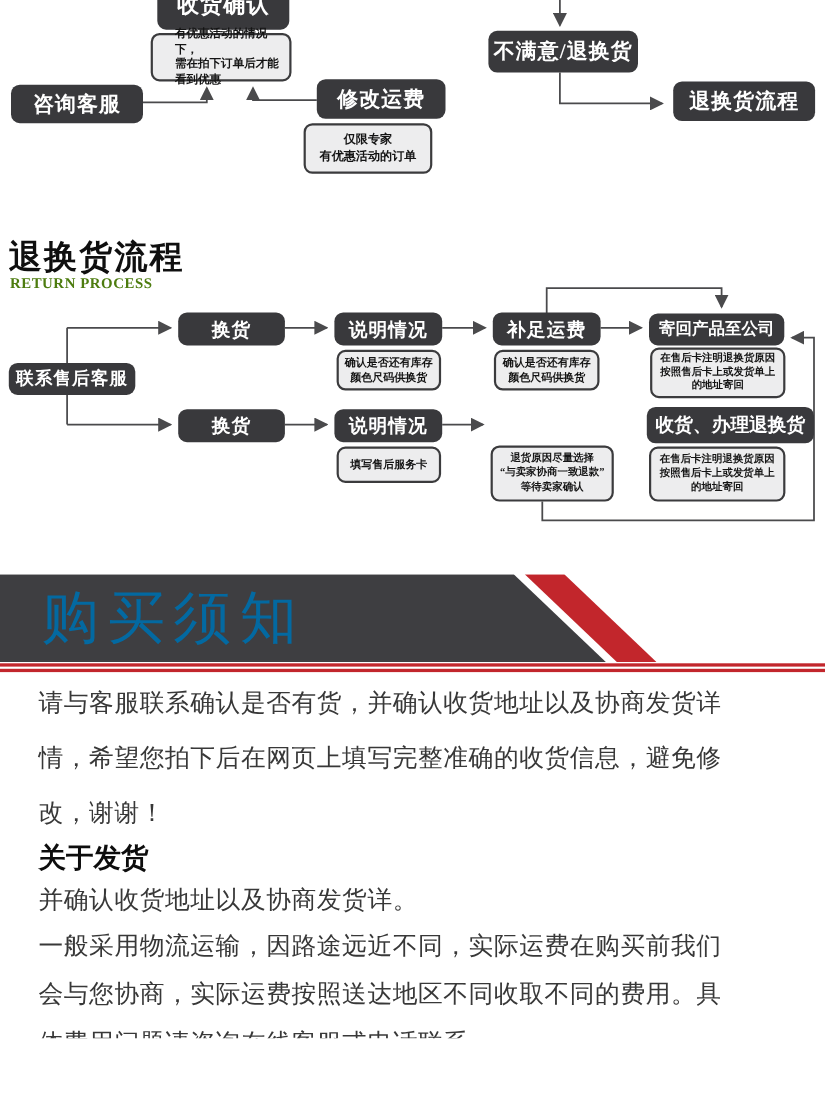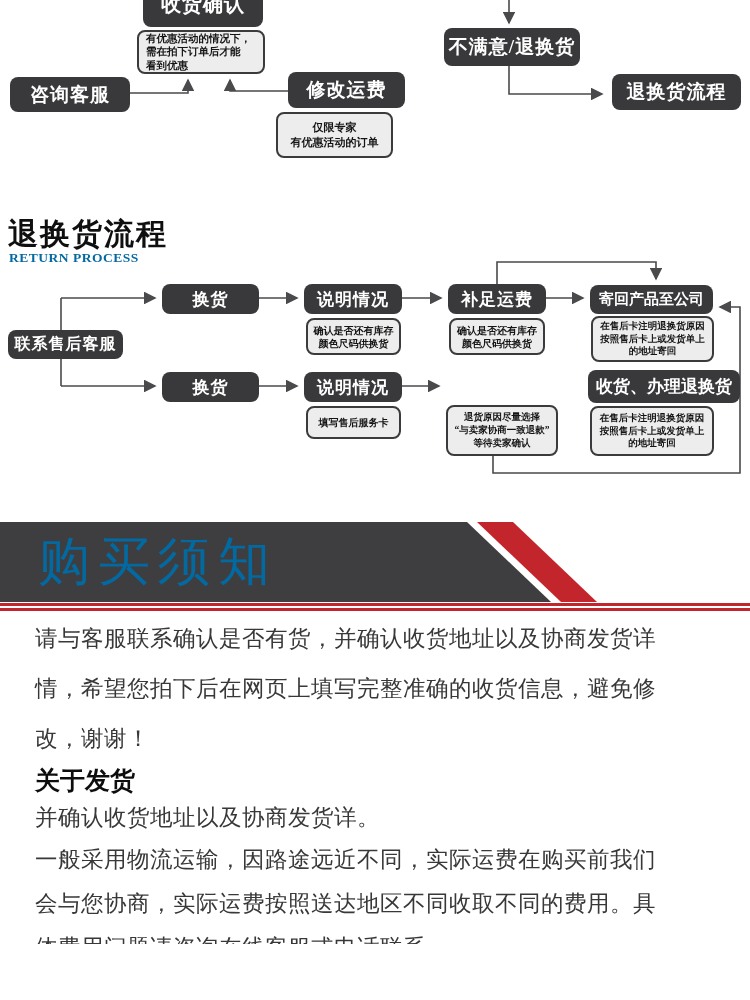--- a/index.html
+++ b/index.html
@@ -6,25 +6,25 @@
   .page{position:relative;width:750px;height:944px;background:#fff;overflow:hidden;
         font-family:Liberation Serif, serif;}
   svg.connectors{position:absolute;left:0;top:0;z-index:1;}
   .dark-box{position:absolute;z-index:2;background:#39393c;color:#fff;border-radius:8px;
         display:flex;align-items:center;justify-content:center;font-weight:bold;
         letter-spacing:1px;box-sizing:border-box;}
   .note-box{position:absolute;z-index:2;background:#ededee;border:2px solid #3b3b3d;
         border-radius:8px;color:#141414;font-weight:bold;text-align:center;
         white-space:pre-line;display:flex;align-items:center;justify-content:center;
         box-sizing:border-box;}
-  .note-left{justify-content:flex-start;text-align:left;padding-left:7px;}
+  .note-left{justify-content:flex-start;text-align:left;padding-left:20px;}
   .rp-title{position:absolute;left:8px;top:214px;z-index:2;font-size:30px;font-weight:900;
         color:#0f0f0f;letter-spacing:2px;}
   .rp-sub{position:absolute;left:9px;top:250px;z-index:2;font-size:13.5px;font-weight:600;
-        color:#0369a1;letter-spacing:0.5px;}
+        color:#4d7c0f;letter-spacing:0.5px;}
   .banner{position:absolute;left:0;top:522px;width:750px;height:80px;z-index:2;}
   .banner-dark{position:absolute;left:0;top:0;width:100%;height:100%;background:#3e3e41;
         clip-path:polygon(0 0,467px 0,551px 80px,0 80px);}
   .banner-red{position:absolute;left:0;top:0;width:100%;height:100%;
         clip-path:polygon(477px 0,513px 0,597px 80px,561px 80px);}
   .banner-title{position:absolute;left:38px;top:50%;transform:translateY(-50%);
         color:#0369a1;font-size:52px;font-weight:normal;letter-spacing:8px;z-index:3;}
   .red-line{position:absolute;left:0;width:750px;z-index:2;}
   .notes{position:absolute;left:35px;top:614px;width:690px;z-index:2;}
   .note-h{font-size:25px;font-weight:bold;color:#0d0d0d;line-height:34px;margin:0;}

